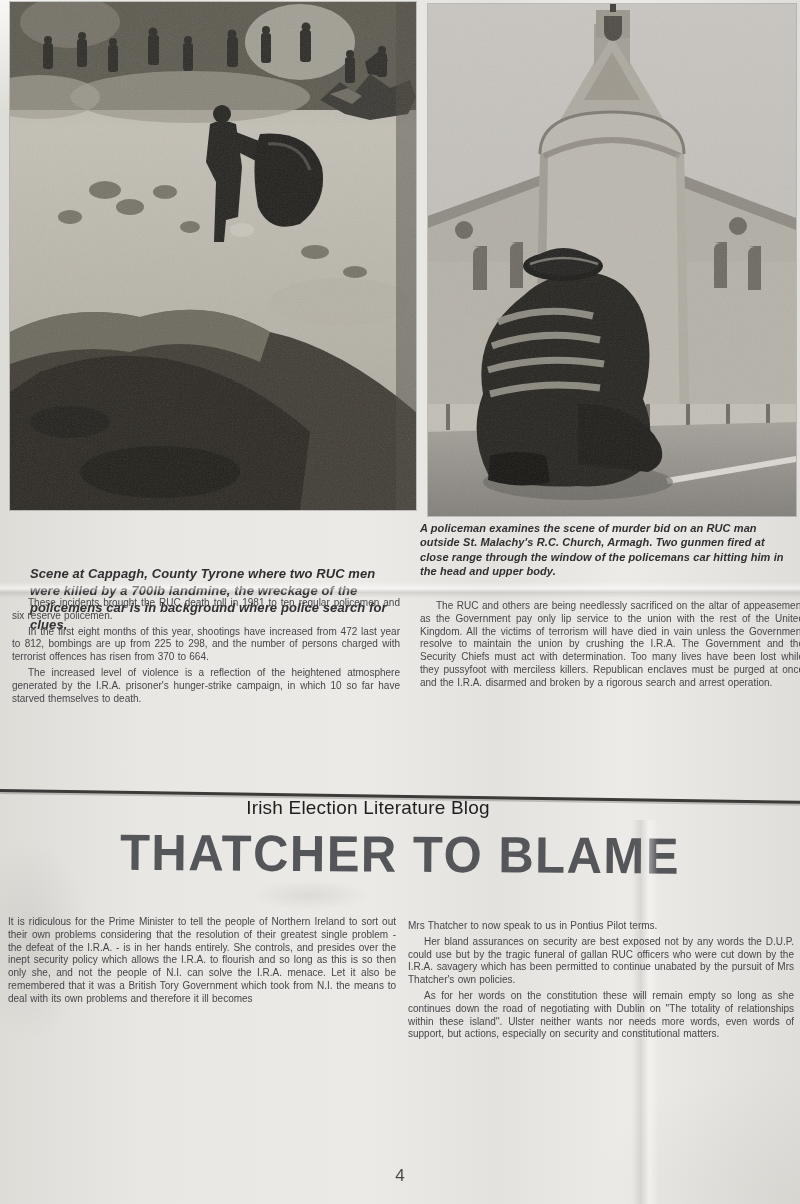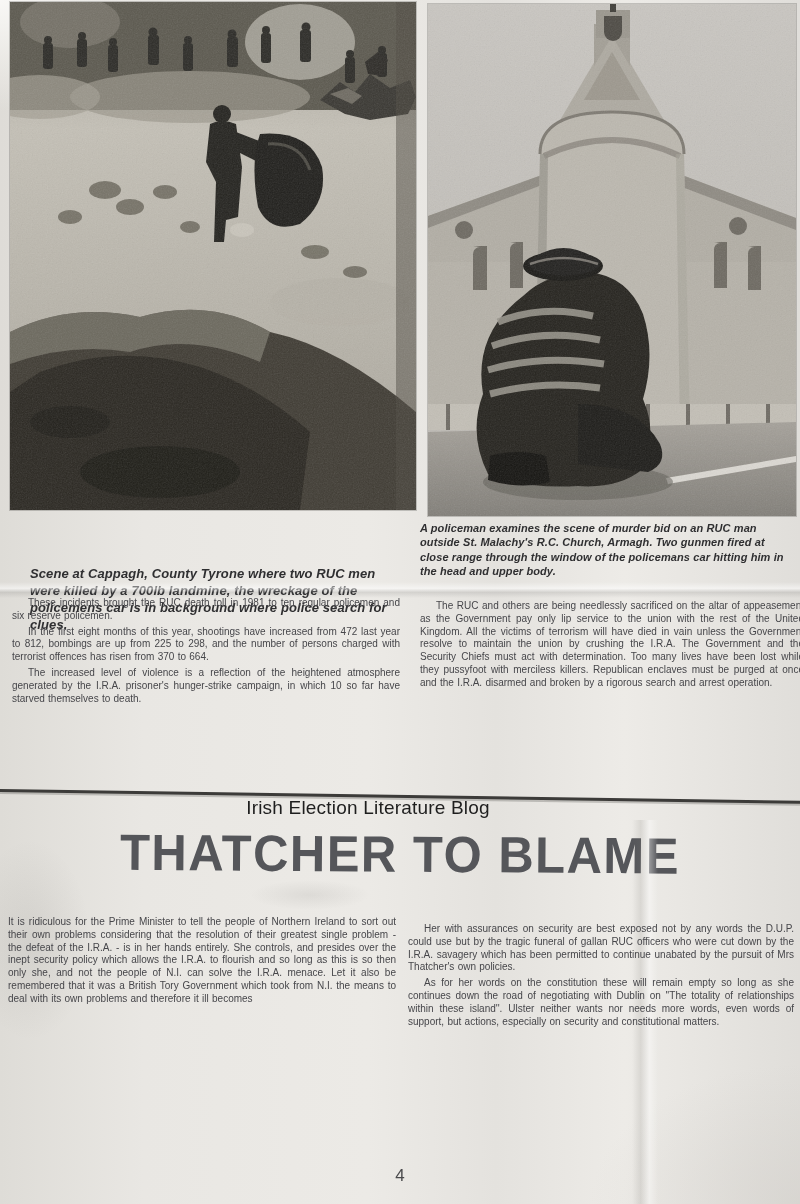--- a/index.html
+++ b/index.html
@@ -265,19 +265,20 @@
   <div class="headline">THATCHER TO BLAME</div>
 
   <div class="smudge" style="left:250px;top:880px;width:120px;height:30px;"></div>
   <div class="smudge" style="left:-30px;top:840px;width:120px;height:200px;"></div>
   <div class="crease-v" style="left:632px;"></div>
 
   <div class="col bl">
     <p>It is ridiculous for the Prime Minister to tell the people of Northern Ireland to sort out their own problems considering that the resolution of their greatest single problem - the defeat of the I.R.A. - is in her hands entirely. She controls, and presides over the inept security policy which allows the I.R.A. to flourish and so long as this is so then only she, and not the people of N.I. can solve the I.R.A. menace. Let it also be remembered that it was a British Tory Government which took from N.I. the means to deal with its own problems and therefore it ill becomes</p>
   </div>
   <div class="col br">
-    <p class="ind gap">Her with assurances on security are best exposed not by any words the D.U.P. could use but by the tragic funeral of gallan RUC officers who were cut down by the I.R.A. savagery which has been permitted to continue unabated by the pursuit of Mrs Thatcher's own policies.</p>
+    <p>Mrs Thatcher to now speak to us in Pontius Pilot terms.</p>
+    <p class="ind gap">Her bland assurances on security are best exposed not by any words the D.U.P. could use but by the tragic funeral of gallan RUC officers who were cut down by the I.R.A. savagery which has been permitted to continue unabated by the pursuit of Mrs Thatcher's own policies.</p>
     <p class="ind gap">As for her words on the constitution these will remain empty so long as she continues down the road of negotiating with Dublin on ''The totality of relationships within these island''. Ulster neither wants nor needs more words, even words of support, but actions, especially on security and constitutional matters.</p>
   </div>
 
   <div class="pagenum">4</div>
 
 </div>
 
 </body></html>

